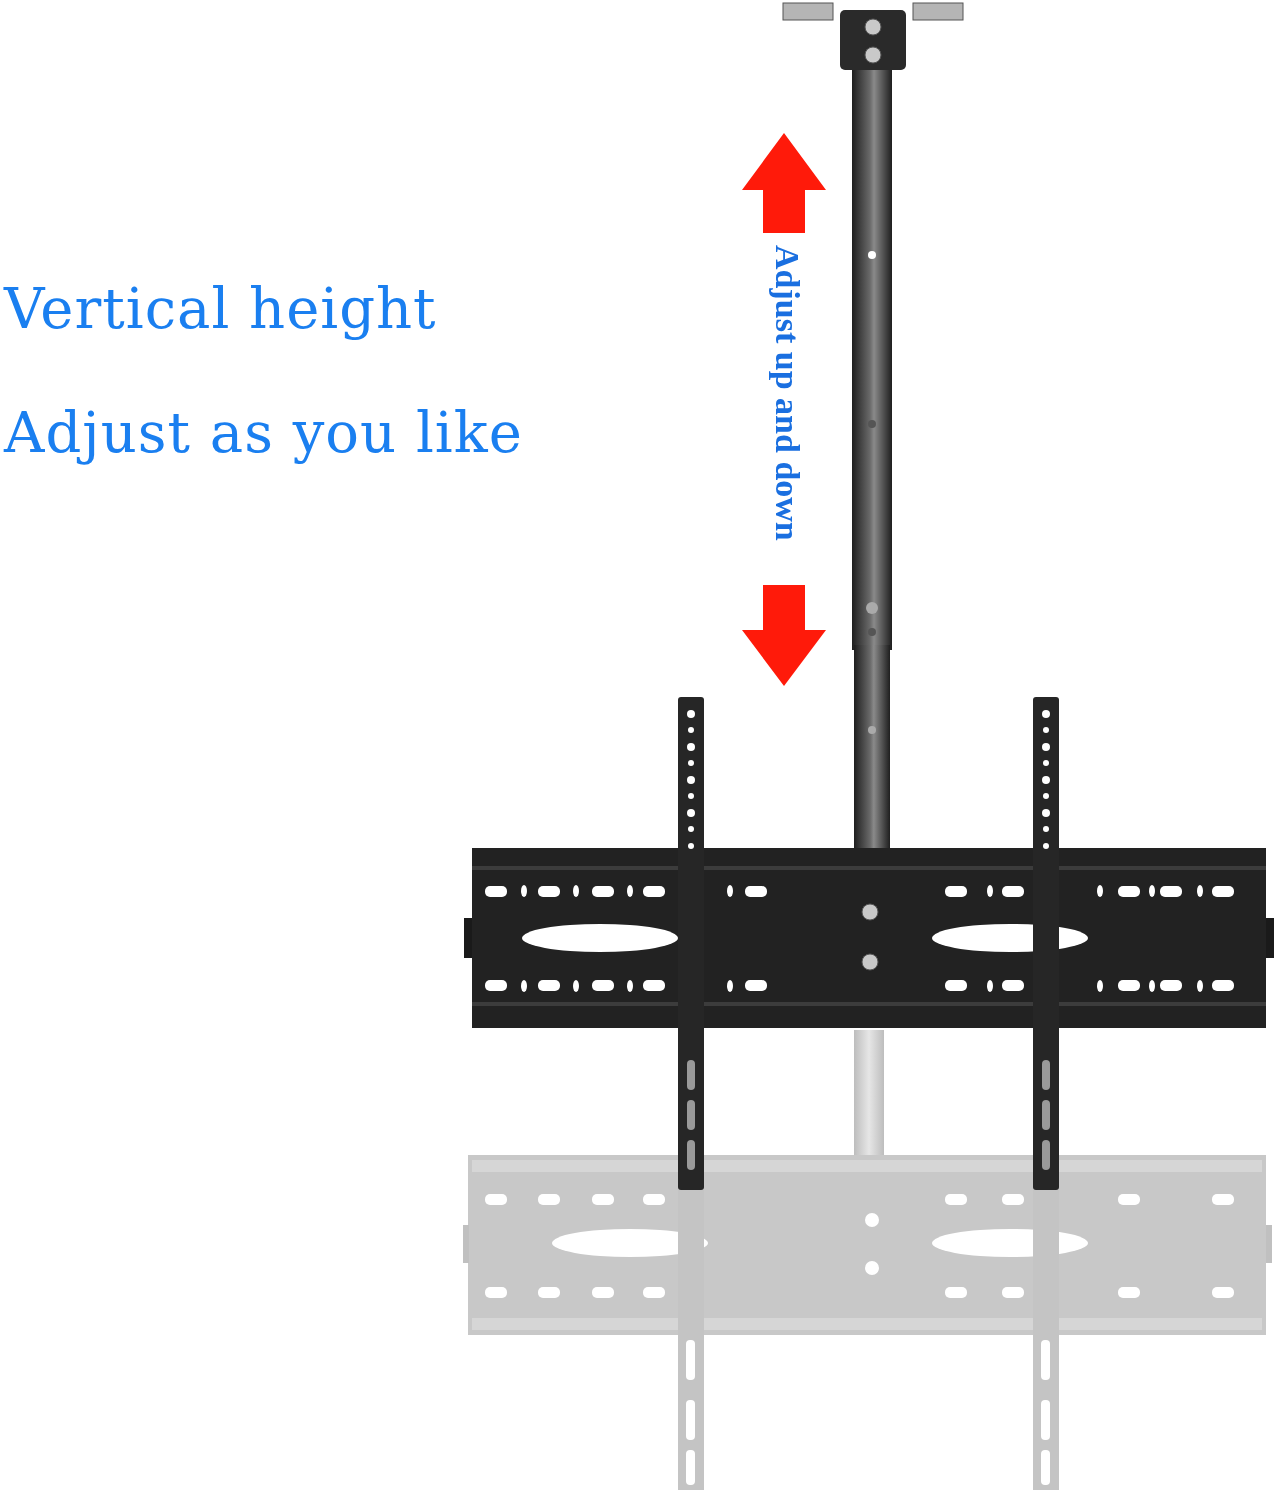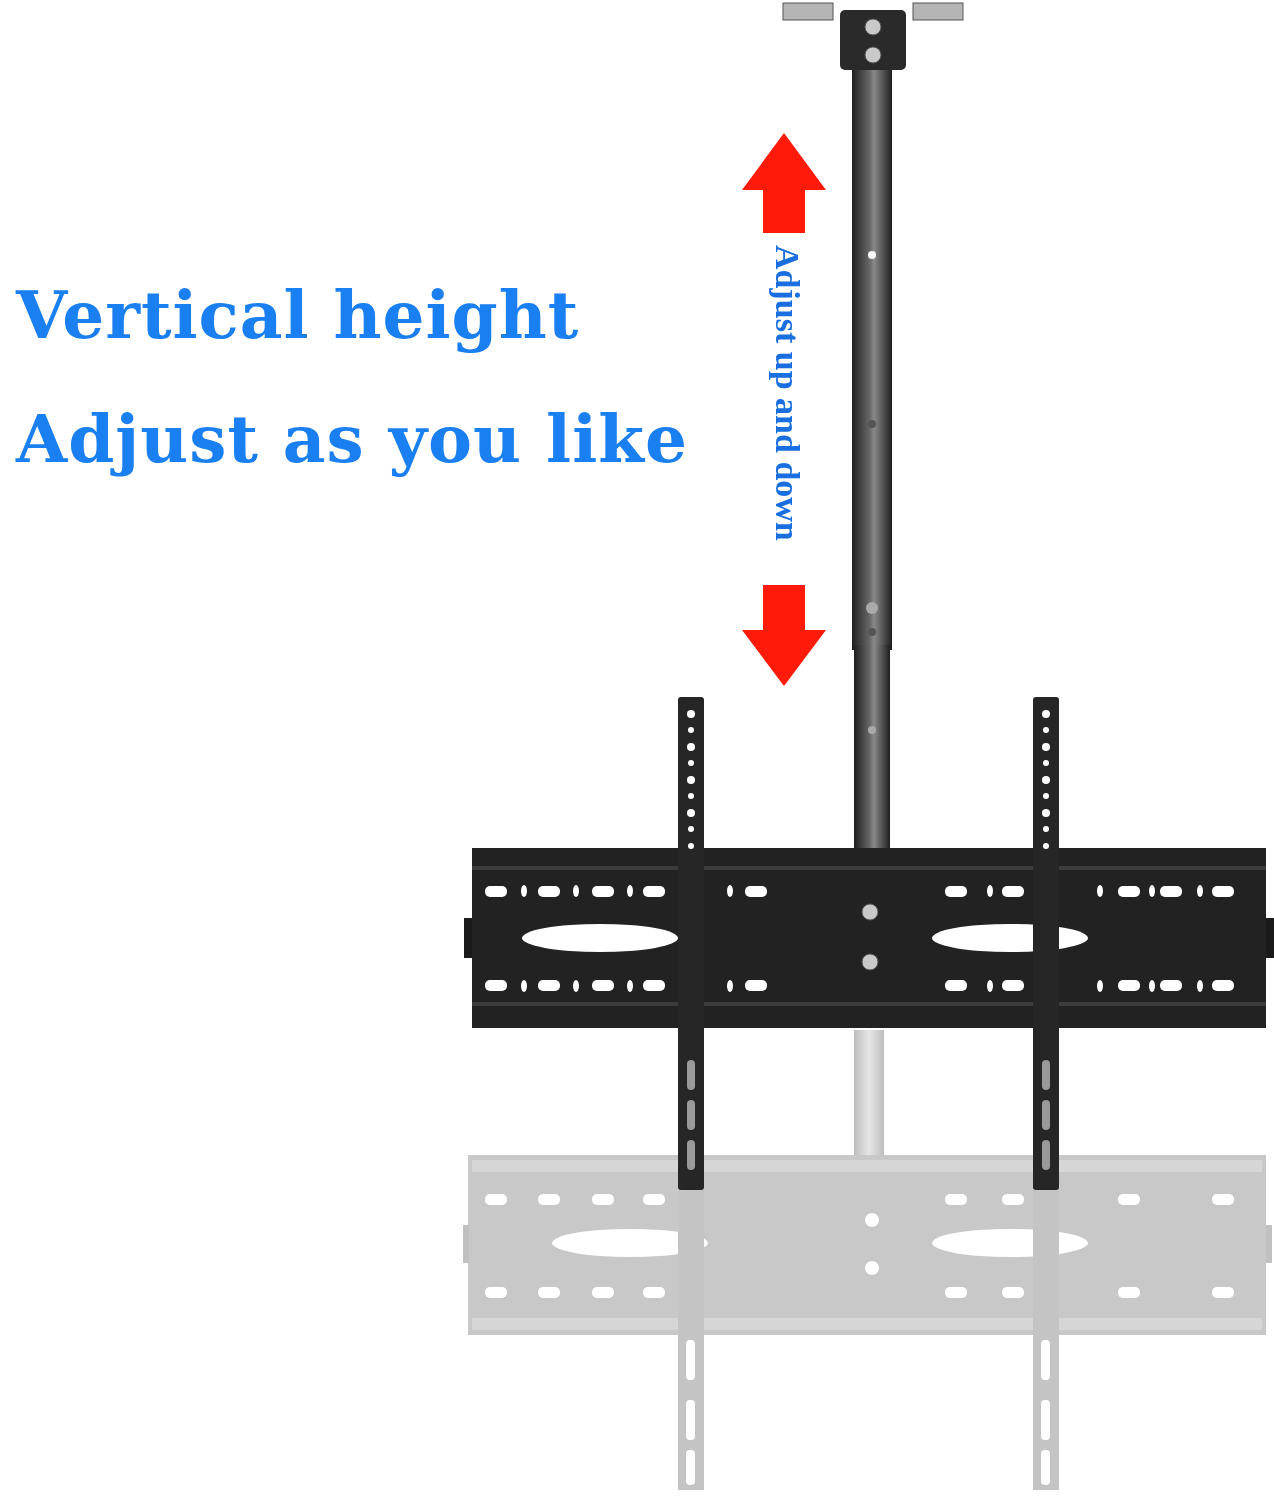--- a/index.html
+++ b/index.html
@@ -1,25 +1,25 @@
 <!DOCTYPE html>
 <html><head>
 <meta charset="utf-8">
 <style>
   html, body { margin:0; padding:0; background:#ffffff; }
   body { width:1274px; height:1500px; position:relative; overflow:hidden; }
   .abs { position:absolute; }
   .headline {
     font-family: "DejaVu Serif", "Liberation Serif", serif;
-    font-weight: bold;
+    font-weight: normal;
     color: #1a7ff0;
-    font-size: 66px;
+    font-size: 56px;
     letter-spacing: 1px;
     white-space: nowrap;
-    left: 16px;
+    left: 4px;
   }
   .vert-label {
     font-family: "Liberation Serif", "DejaVu Serif", serif;
     font-weight: bold;
     color: #1a6fe0;
     font-size: 34px;
     white-space: nowrap;
     transform-origin: left top;
     transform: rotate(90deg);
   }

